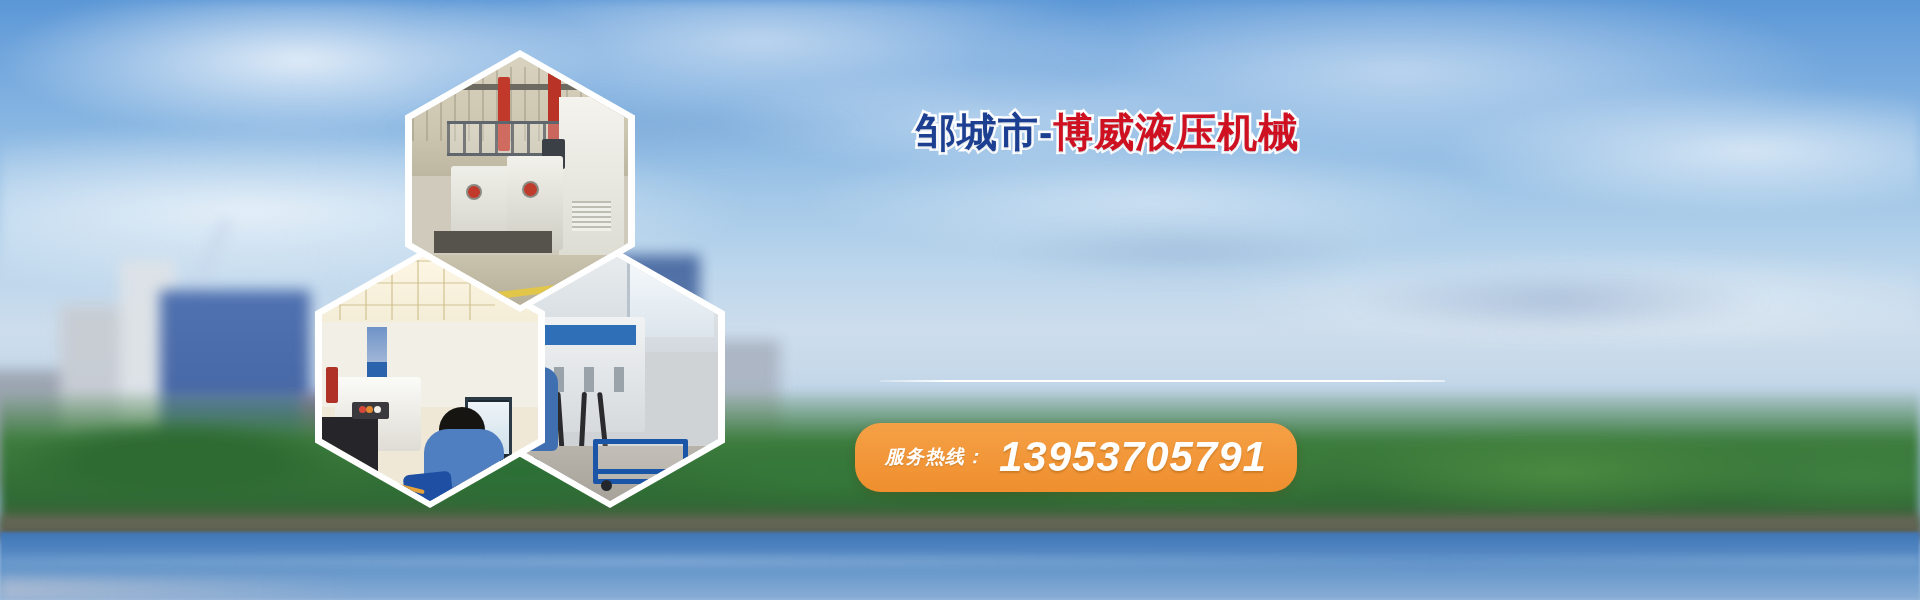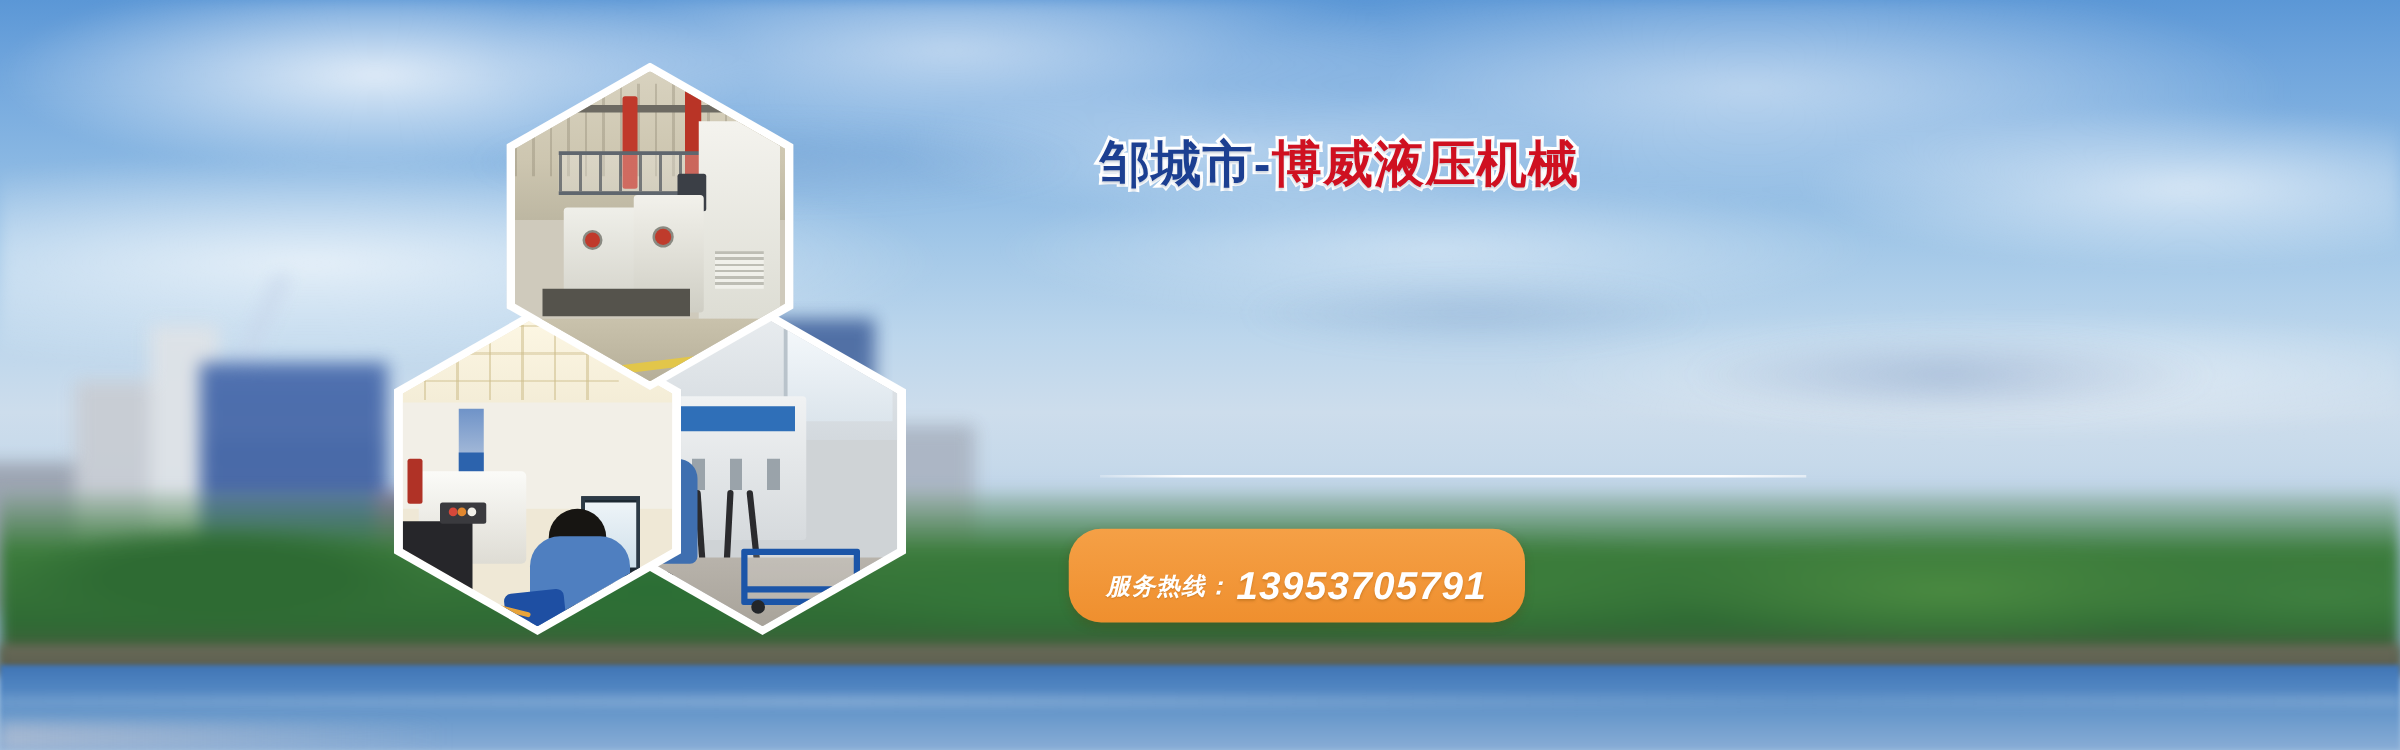--- a/index.html
+++ b/index.html
@@ -199,20 +199,21 @@
       background:linear-gradient(180deg,#b8b3ab,#a8a39a); }
 
   
   .content { position:absolute; left:880px; top:110px; width:620px; }
   .title {
     font-size:40px; line-height:1.12; font-weight:bold; letter-spacing:1px;
     white-space:nowrap;
     -webkit-text-stroke:5px #ffffff;
     paint-order:stroke fill;
     text-shadow:0 1px 2px rgba(40,70,110,.25);
+    margin-left:36px;
   }
   .title .t-blue { color:#1c3f91; }
   .title .t-red  { color:#cf1020; }
 
   .desc {
     margin-top:22px;
     font-size:15px;
     line-height:2.05;
     color:#2a2f36;
     width:600px;
@@ -221,33 +222,33 @@
   }
   .desc p { margin:0; }
 
   .divider {
     position:absolute; left:0; top:270px; width:565px; height:2px;
     background:linear-gradient(90deg, rgba(255,255,255,.25), #ffffff 12%, #ffffff 88%, rgba(255,255,255,.55));
   }
 
   .hotline {
     position:absolute; left:-25px; top:313px;
-    display:flex; align-items:center; gap:4px;
-    padding:28px 30px 11px 30px;
+    display:flex; align-items:center; gap:14px;
+    padding:10px 30px 11px 30px;
     background:linear-gradient(180deg,#f5a046,#ef8f2e);
     border-radius:26px;
     box-shadow:0 3px 8px rgba(90,60,10,.25);
   }
   .hotline .hl-label {
     color:#ffffff; font-size:19px; font-weight:bold; letter-spacing:1px;
     font-style:italic;
     text-shadow:0 1px 1px rgba(140,80,10,.35);
   }
   .hotline .hl-number {
-    color:#ffffff; font-size:31px; font-weight:bold; font-style:italic;
+    color:#ffffff; font-size:42px; font-weight:bold; font-style:italic;
     letter-spacing:1px;
     text-shadow:0 2px 2px rgba(140,80,10,.35);
     text-align:right;
   }
 </style>
 </head>
 <body>
 
 <div id="banner">
 

